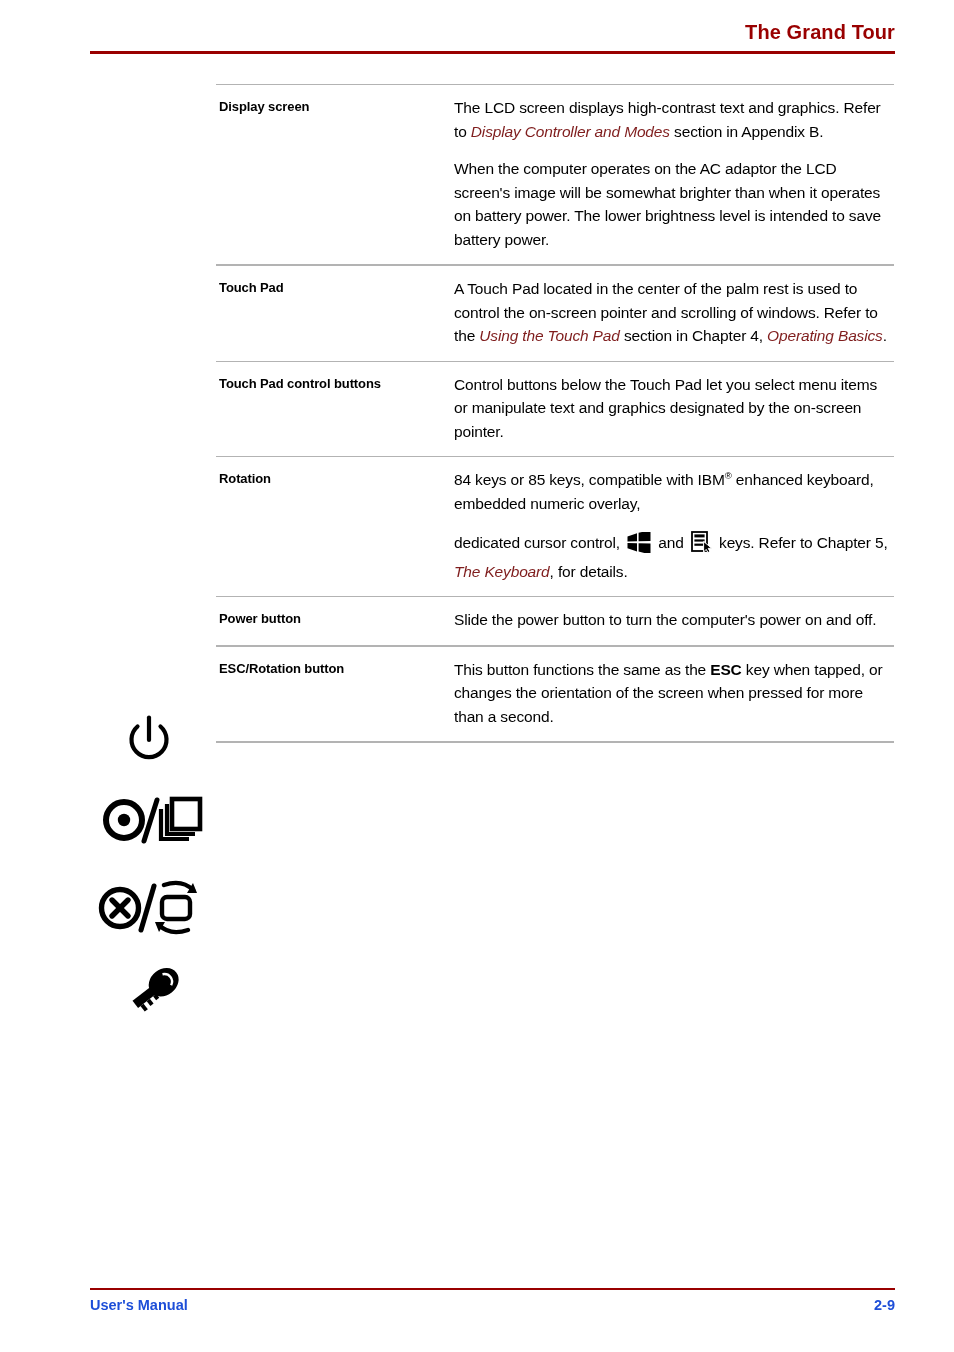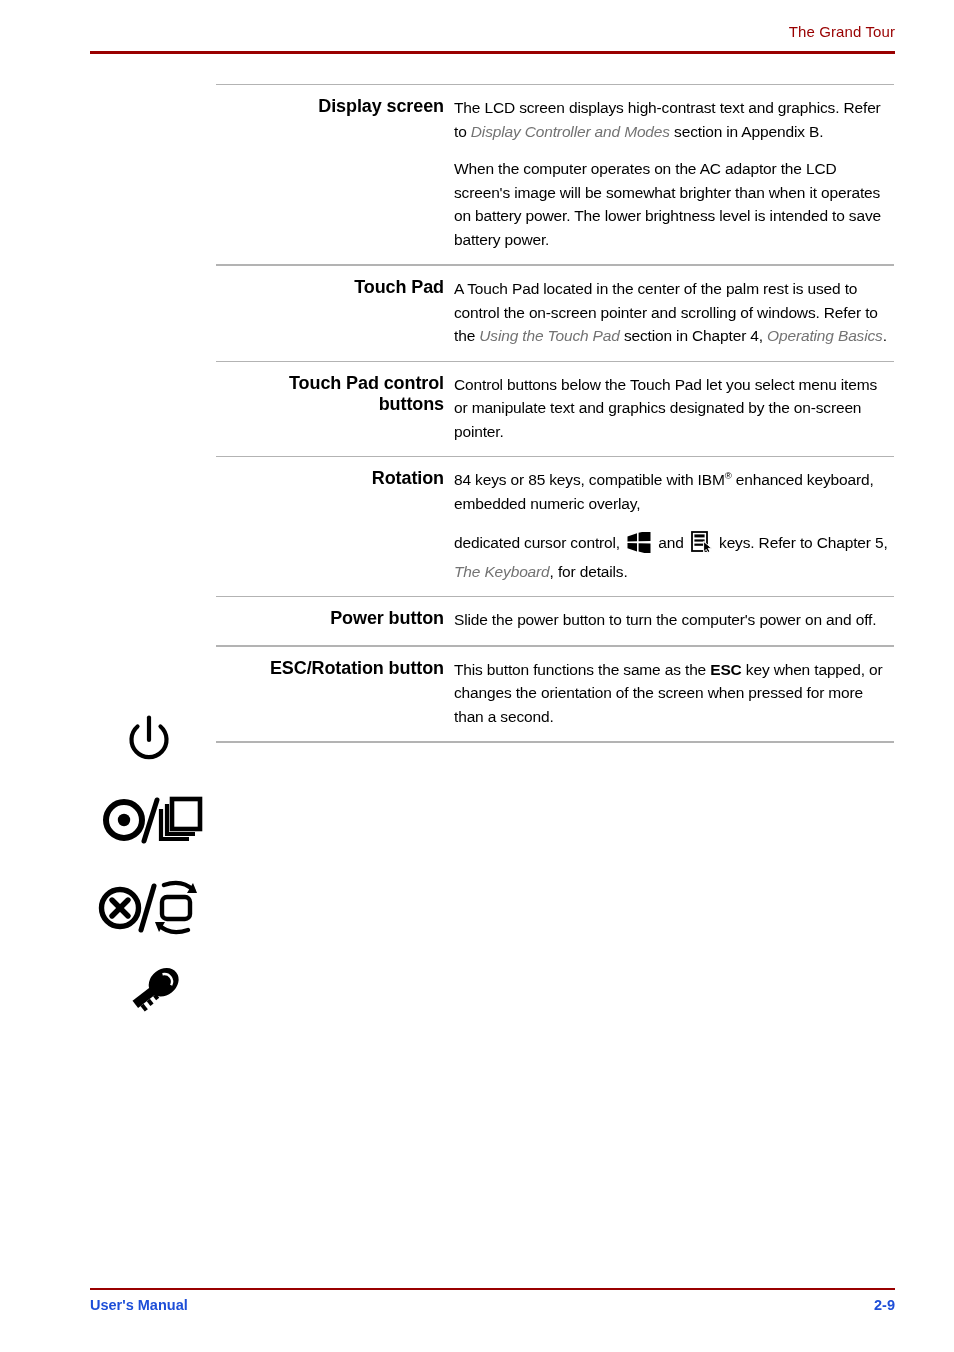--- a/index.html
+++ b/index.html
@@ -20,22 +20,22 @@
   #page-header {
     position: absolute;
     left: 90px;
     top: 22px;
     width: 805px;
     height: 30px;
   }
   #page-header .hdr-title {
     display: block;
     text-align: right;
-    font-size: 15px;
-    font-weight: normal;
+    font-size: 20px;
+    font-weight: bold;
     color: #990000;
     line-height: 20px;
     letter-spacing: 0.1px;
   }
   #header-rule {
     position: absolute;
     left: 90px;
     top: 51px;
     width: 805px;
     height: 2.5px;
@@ -59,41 +59,40 @@
     background: #b3b3b3;
     font-size: 0;
     line-height: 0;
   }
   .rowsep td {
     padding: 0;
     height: 1px;
   }
   .cell-term {
     width: 225px;
-    font-size: 18px;
+    font-size: 13px;
     font-weight: bold;
     line-height: 21.5px;
     padding: 11px 10px 13px 3px !important;
     letter-spacing: -0.1px;
-    text-align: right;
   }
   .cell-desc {
     font-size: 15.5px;
     line-height: 23.5px;
     padding: 11px 2px 13px 0 !important;
     letter-spacing: -0.15px;
   }
   .cell-desc p {
     margin: 0;
   }
   .cell-desc p + p {
     margin-top: 14px;
   }
   .lnk {
-    color: #737373;
+    color: #7f1d1d;
     font-style: italic;
   }
   .bold {
     font-weight: bold;
   }
   sup.reg {
     font-size: 0.62em;
     vertical-align: super;
     line-height: 0;
   }

